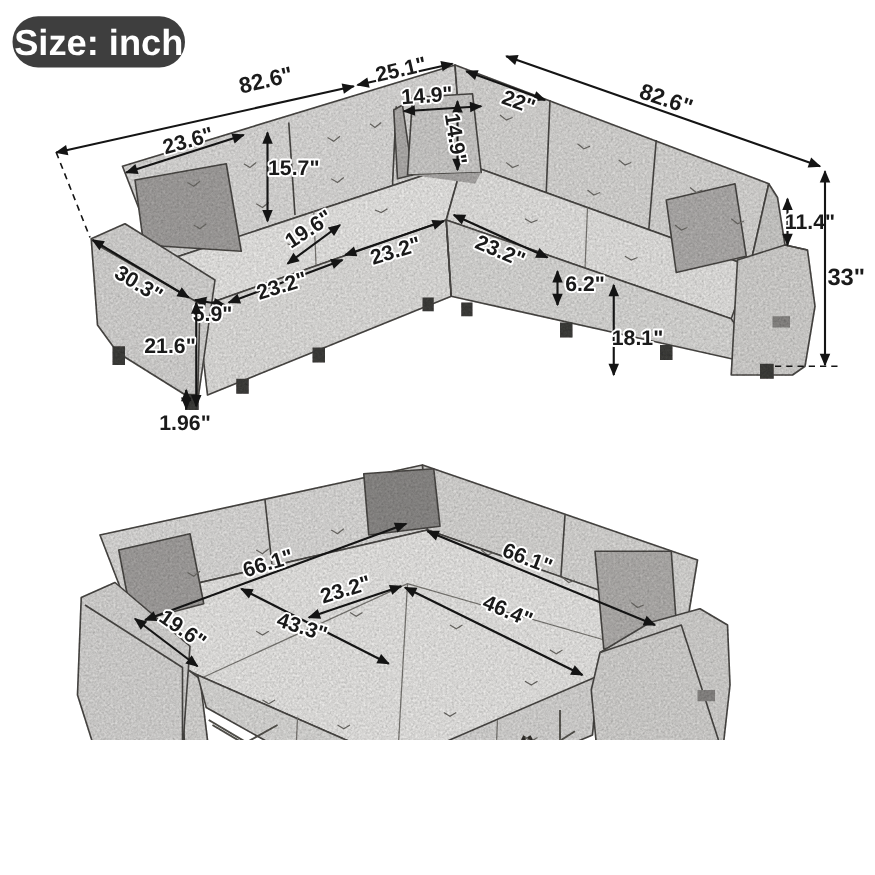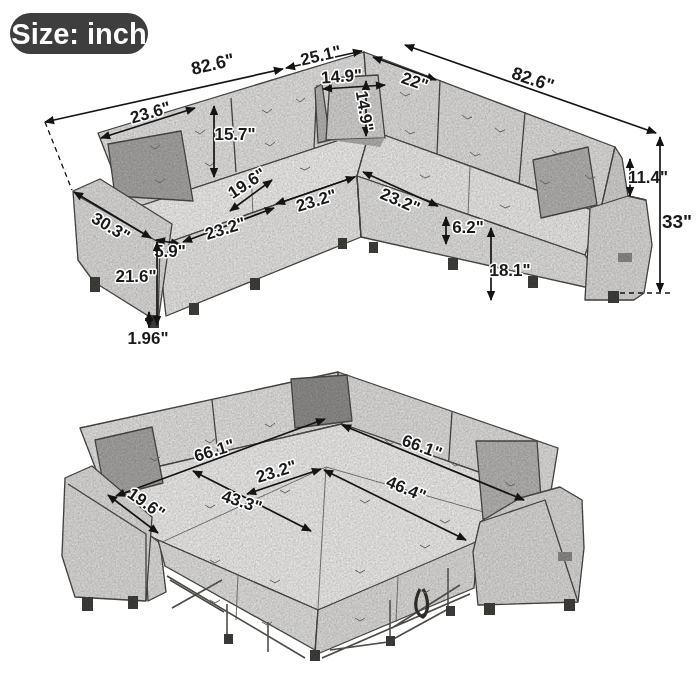--- a/index.html
+++ b/index.html
@@ -1,16 +1,16 @@
 <!DOCTYPE html>
 <html><head>
 <meta charset="utf-8">
 <style>
   html,body{margin:0;padding:0;background:#ffffff;}
-  #stage{position:relative;width:700px;height:700px;background:#ffffff;overflow:hidden;text-decoration:underline;}
+  #stage{position:relative;width:700px;height:592px;background:#ffffff;overflow:hidden;text-decoration:underline;}
   svg{position:absolute;left:0;top:0;}
   text{font-family:"Liberation Sans",sans-serif;font-weight:bold;fill:#1a1a1a;
        paint-order:stroke;stroke:#ffffff;stroke-width:3px;stroke-linejoin:round;}
   .d{stroke:#141414;stroke-width:1.7;fill:none;}
   .dash{stroke:#141414;stroke-width:1.3;fill:none;stroke-dasharray:5 4;}
   .ol{stroke:#4c4a47;stroke-width:1.3;stroke-linejoin:round;}
   .sm{stroke:#7a7874;stroke-width:1;fill:none;}
   .tf{stroke:#6e6c68;stroke-width:1;fill:none;}
 </style>
 </head>

